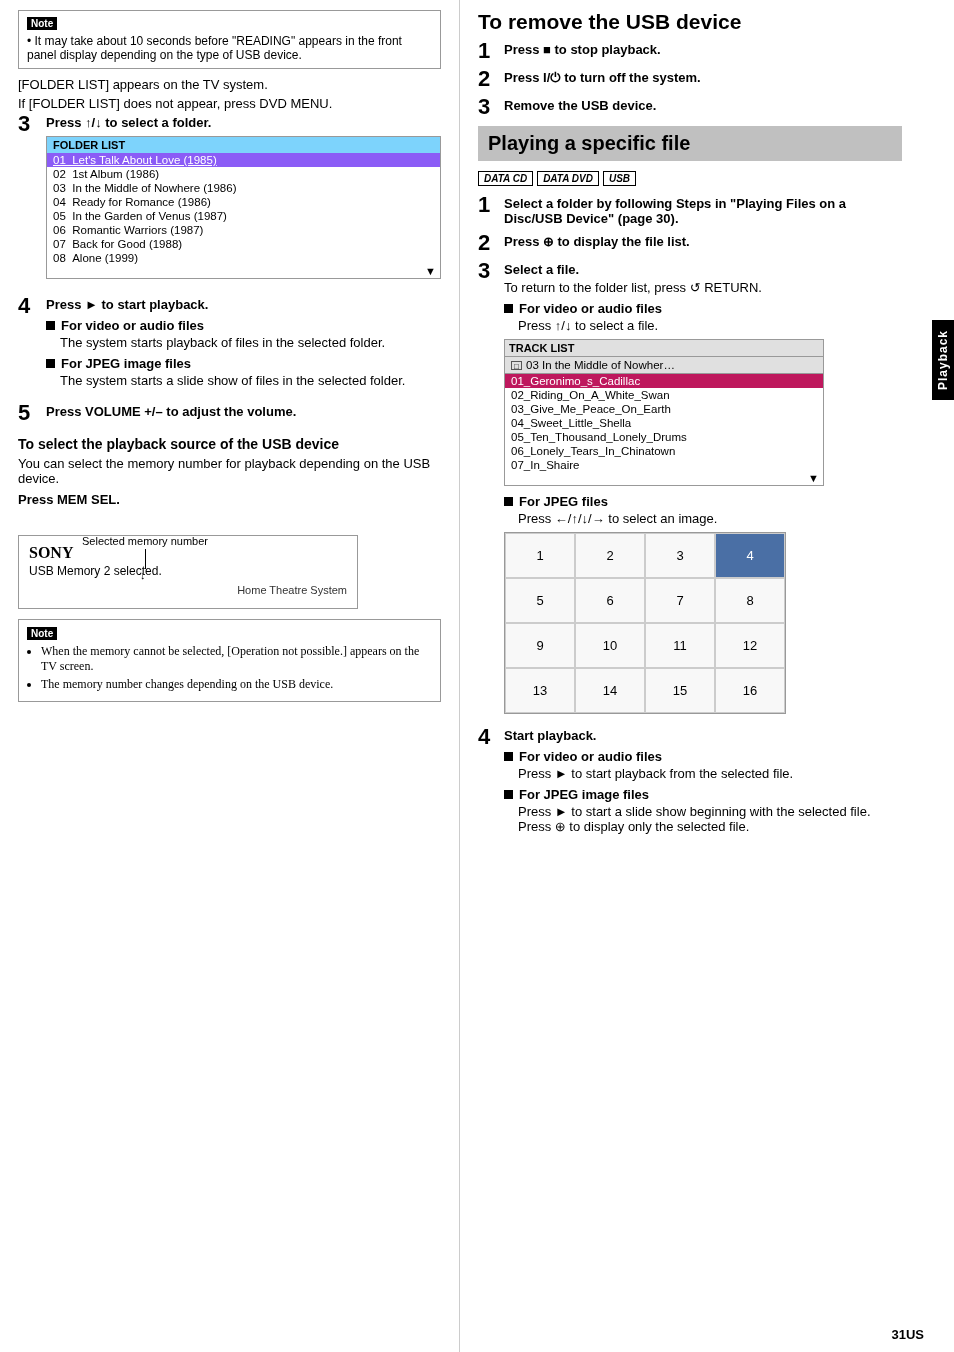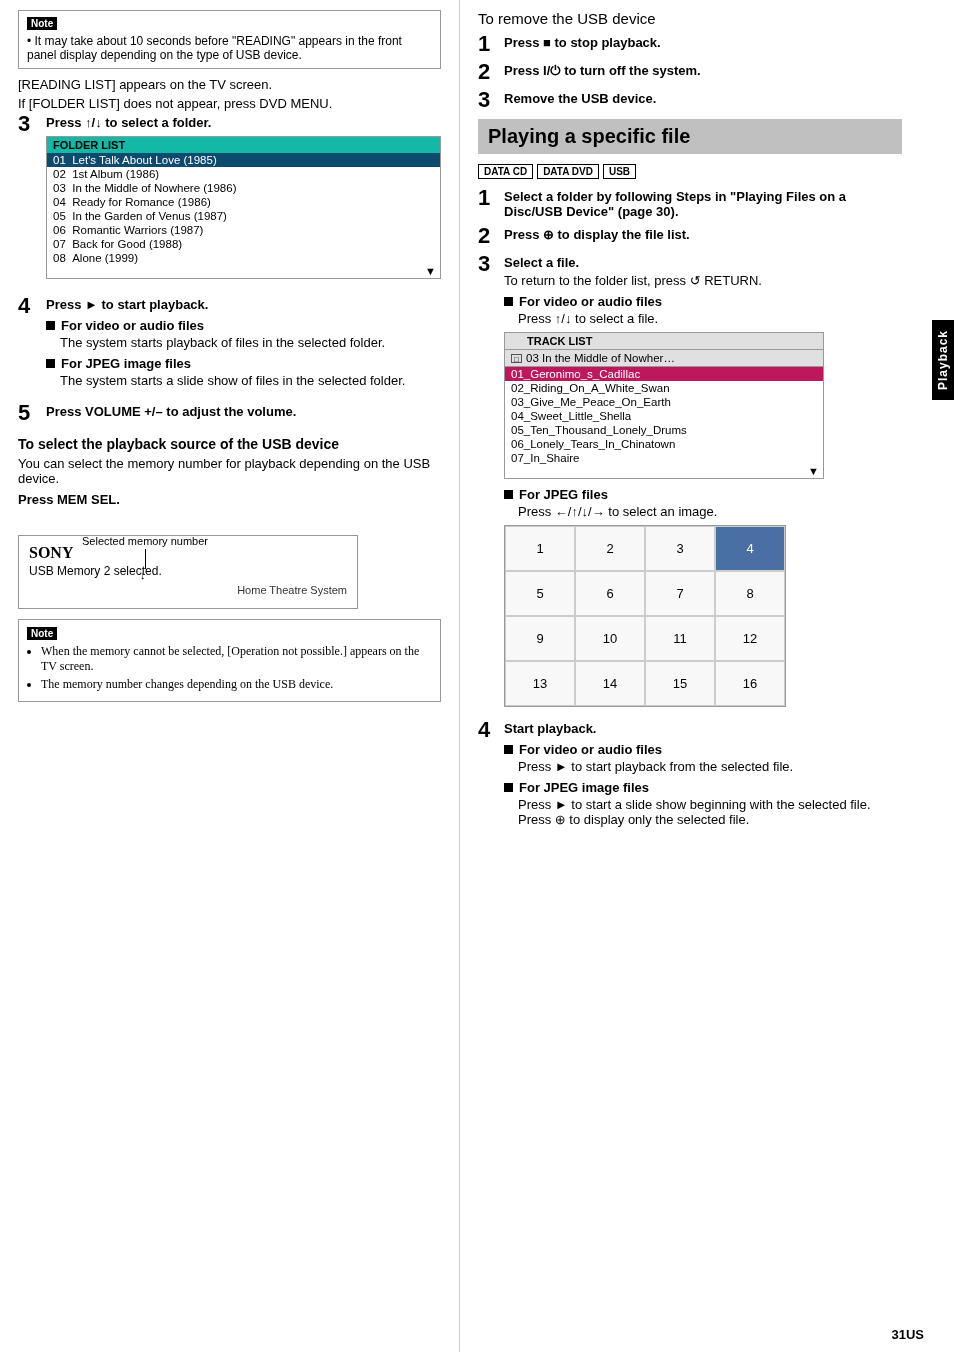--- a/index.html
+++ b/index.html
@@ -88,31 +88,32 @@
       font-size: 13px;
       font-weight: bold;
     }
     
     .list-box {
       border: 1px solid #999;
       margin: 6px 0 8px 0;
       font-size: 11.5px;
     }
     .list-box-header {
-      background: #14b8a6;
+      background: #7dd3fc;
       padding: 2px 6px;
       font-size: 11px;
       font-weight: bold;
     }
     .list-box-item {
       padding: 1px 6px;
     }
     .list-box-item.highlighted {
-      background: #0c4a6e;
+      background: #8b5cf6;
       color: #fff;
+      text-decoration: underline;
     }
     .list-box-footer {
       text-align: right;
       padding: 0 4px 1px;
       font-size: 11px;
     }
     
     .sub-heading {
       font-weight: bold;
       font-size: 13px;
@@ -184,37 +185,38 @@
       font-size: 20px;
       font-weight: bold;
       padding: 6px 10px;
       margin-bottom: 10px;
     }
     
     .badge-row {
       display: flex;
       gap: 4px;
       margin-bottom: 10px;
+      font-style: italic;
     }
     .badge {
       border: 1px solid #000;
       padding: 1px 5px;
       font-size: 10px;
       font-weight: bold;
     }
     
     .track-list-box {
       border: 1px solid #999;
       margin: 6px 0 8px 0;
       font-size: 11.5px;
       width: 320px;
     }
     .track-list-header {
       background: #e0e0e0;
-      padding: 2px 22px;
+      padding: 2px 4px;
       font-size: 11px;
       font-weight: bold;
       display: flex;
       align-items: center;
       gap: 4px;
     }
     .track-list-item {
       padding: 1px 6px;
     }
     .track-list-item.highlighted {
@@ -246,22 +248,22 @@
     
     .page-number {
       position: absolute;
       bottom: 10px;
       right: 30px;
       font-size: 13px;
       font-weight: bold;
     }
     
     .remove-usb-title {
-      font-size: 15px;
-      font-weight: normal;
+      font-size: 21px;
+      font-weight: bold;
       margin-bottom: 8px;
     }
     
     .select-playback-heading {
       font-size: 14px;
       font-weight: bold;
       margin: 12px 0 4px 0;
     }
     .body-text {
       font-size: 13px;
@@ -290,21 +292,21 @@
   <div class="left-col">
     
     <div class="note-box">
       <span class="note-label">Note</span>
       <div class="note-content">
         <p>• It may take about 10 seconds before "READING" appears in the front panel display depending on the type of USB device.</p>
       </div>
     </div>
 
     
-    <p class="body-text">[READING LIST] appears on the TV screen.</p>
+    <p class="body-text">[FOLDER LIST] appears on the TV system.</p>
     <p class="body-text">If [FOLDER LIST] does not appear, press DVD MENU.</p>
 
     
     <div class="step">
       <span class="step-num">3</span>
       <div class="step-content">
         <span class="step-text">Press ↑/↓ to select a folder.</span>
         
         <div class="list-box">
           <div class="list-box-header">FOLDER LIST</div>

